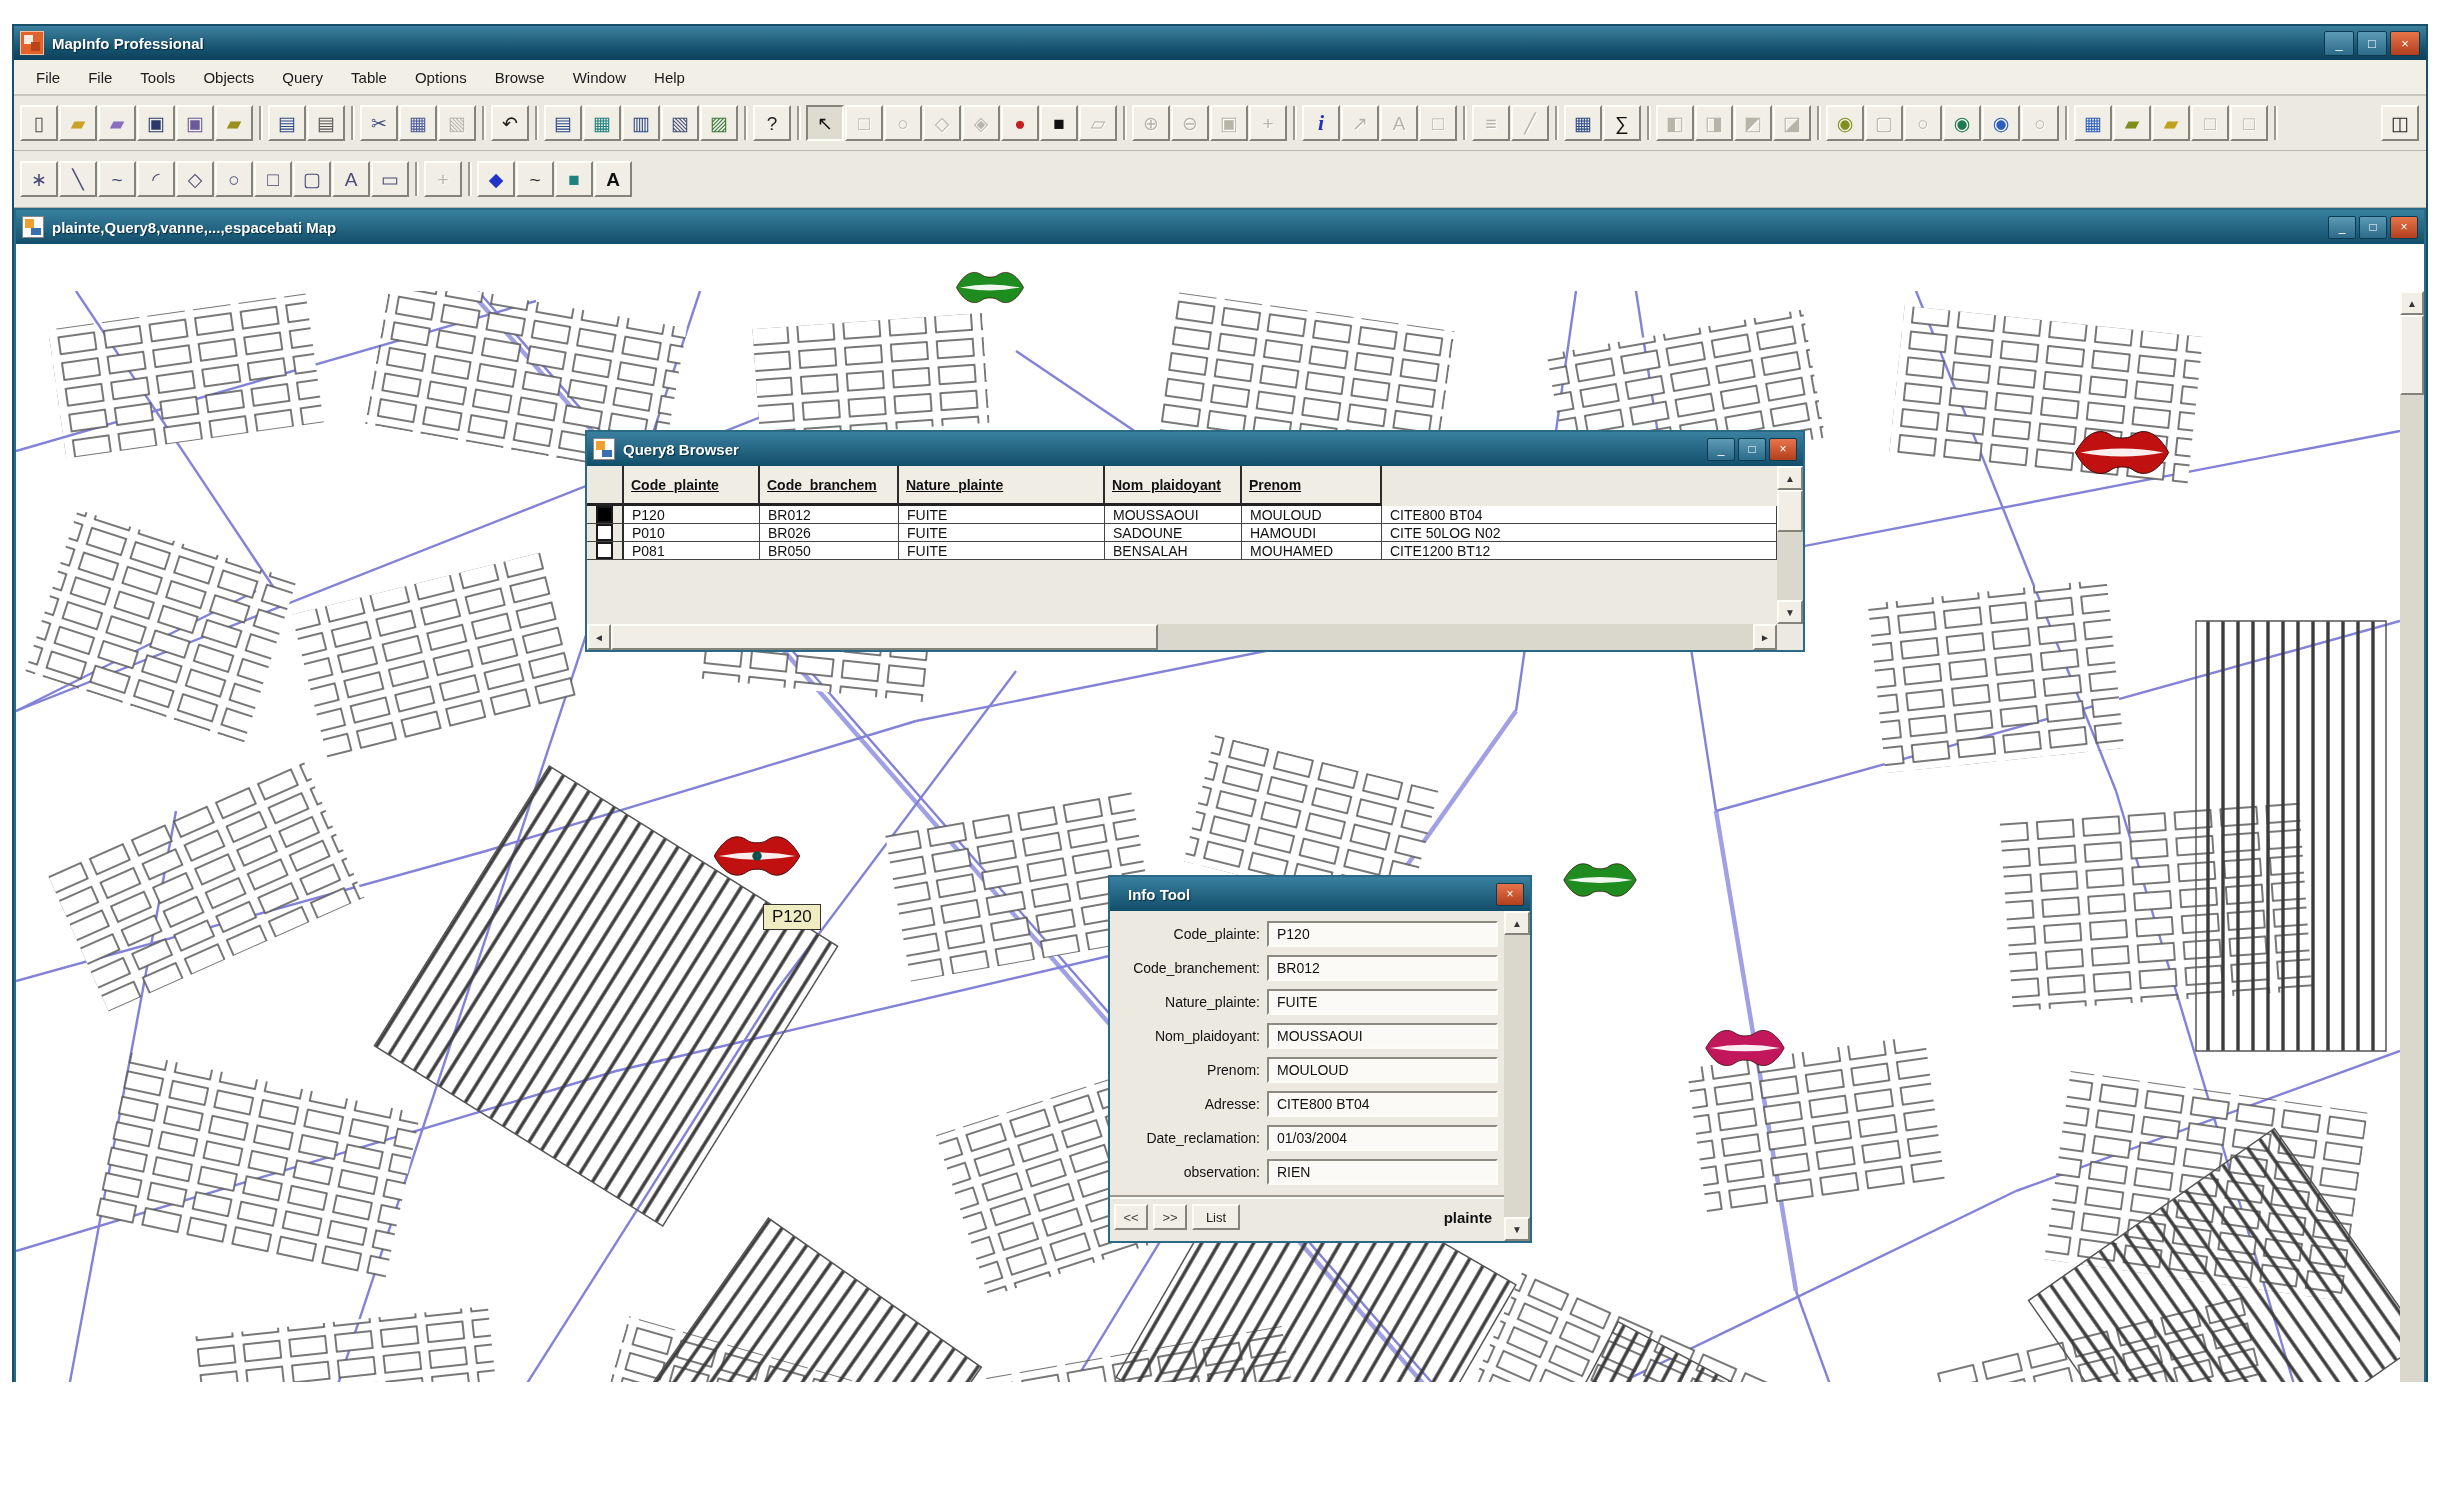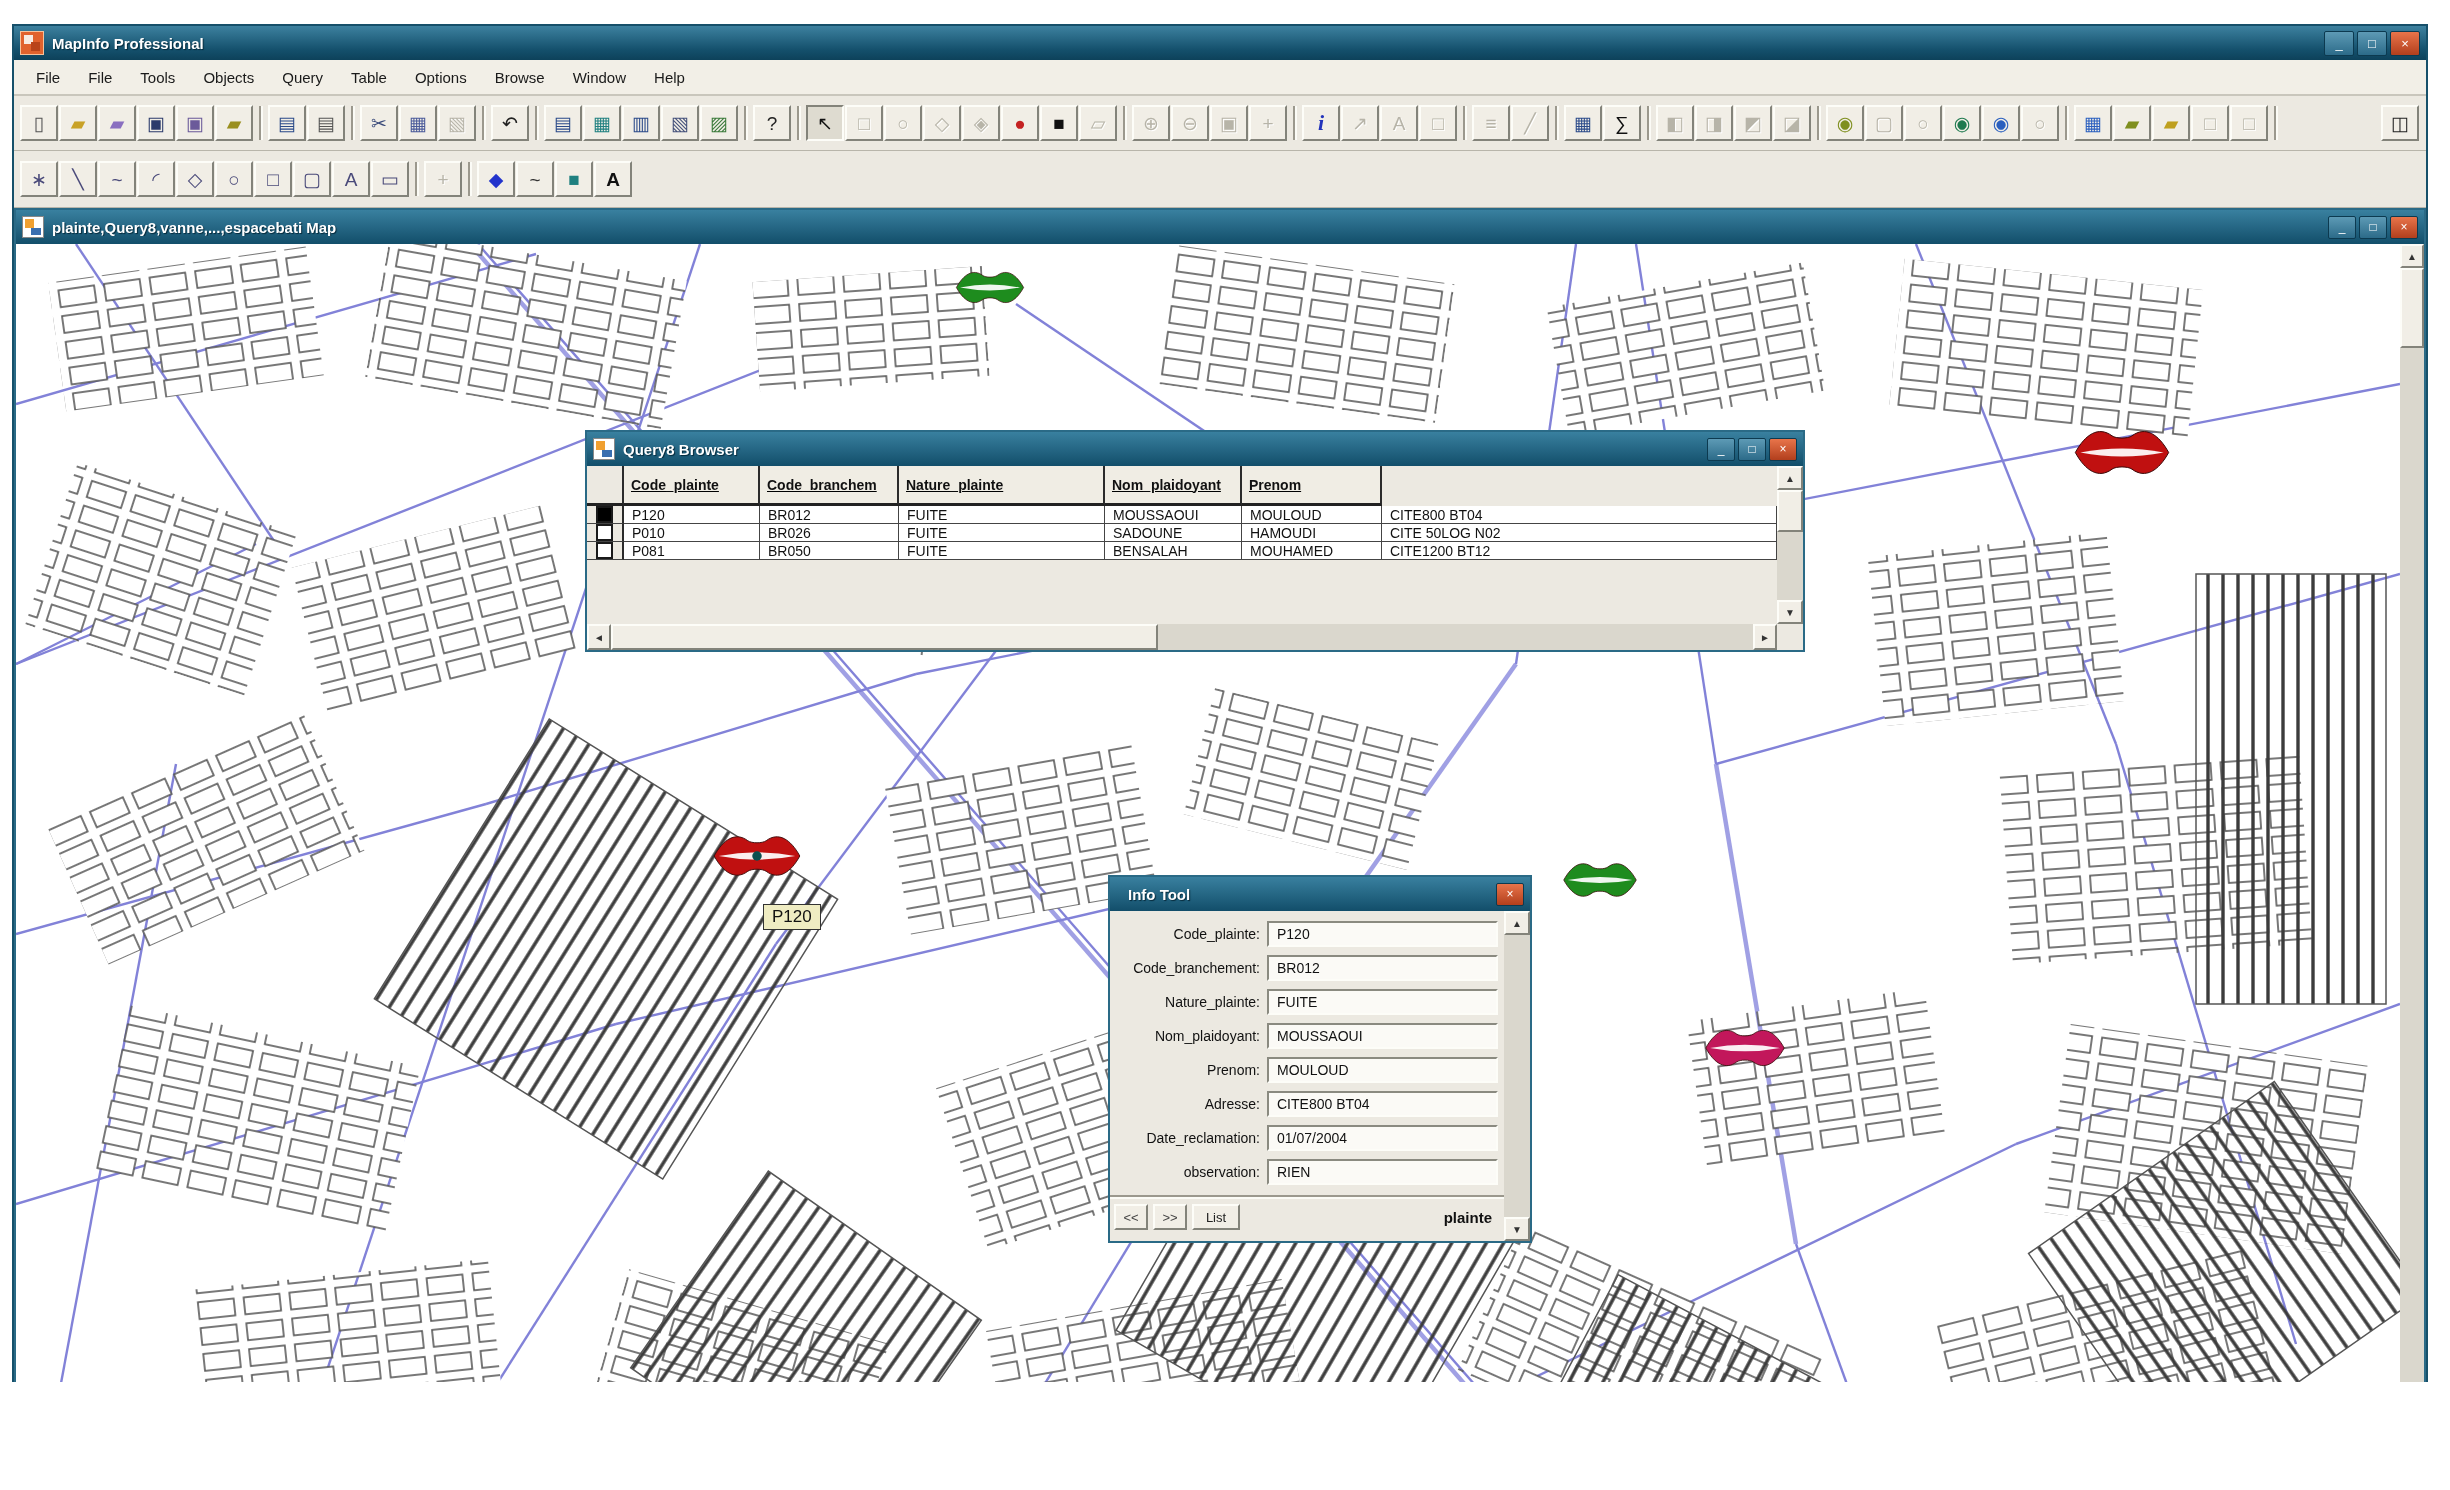--- a/index.html
+++ b/index.html
@@ -37,21 +37,21 @@
   .tbtn.active{background:#dedbd0;border-top-color:#83837a;border-left-color:#83837a;
                border-right-color:#fdfdf8;border-bottom-color:#fdfdf8;}
   .tbtn.end{margin-left:auto;}
   .glyph.it{font-family:"Liberation Serif",serif;font-style:italic;font-weight:bold;font-size:22px;}
   .glyph.bold{font-weight:bold;}
   .tsep{width:4px;height:34px;margin:0 5px;border-left:2px solid #9b988d;border-right:2px solid #fbfbf6;box-sizing:border-box;}
 
   
   .workspace{flex:1;position:relative;background:#9a9a92;min-height:0;}
   .map-window{position:absolute;left:0;top:0;right:0;bottom:0;border:2px solid #2a6a86;
-              display:flex;flex-direction:column;box-sizing:border-box;background:#fff;}
+              display:flex;flex-direction:column;box-sizing:border-box;background:#fff;gap:47px;}
   .child-titlebar{flex:0 0 34px;background:linear-gradient(180deg,#39809f,#124e6a);display:flex;align-items:center;padding:0 6px;}
   .child-titlebar .title{color:#fff;font-weight:bold;font-size:15px;margin-left:8px;flex:1;white-space:nowrap;
                          overflow:hidden;text-shadow:1px 1px 1px #05293a;}
   .win-icon{width:20px;height:20px;background:#fff;border:1px solid #888;position:relative;flex:0 0 20px;}
   .win-icon .wi-a{position:absolute;left:2px;top:2px;width:9px;height:9px;background:#f0a030;}
   .win-icon .wi-b{position:absolute;right:2px;bottom:2px;width:10px;height:7px;background:#3a6fb0;}
   .map-canvas{flex:1;position:relative;overflow:hidden;background:#fff;min-height:0;}
   .map-svg{position:absolute;left:0;top:0;}
 
   
@@ -676,21 +676,21 @@
             <div class="info-row">
               <div class="info-label">Prenom:</div>
               <div class="info-value">MOULOUD</div>
             </div>
             <div class="info-row">
               <div class="info-label">Adresse:</div>
               <div class="info-value">CITE800 BT04</div>
             </div>
             <div class="info-row">
               <div class="info-label">Date_reclamation:</div>
-              <div class="info-value">01/07/2004</div>
+              <div class="info-value">01/03/2004</div>
             </div>
             <div class="info-row">
               <div class="info-label">observation:</div>
               <div class="info-value">RIEN</div>
             </div>
           </div>
         <div class="info-bottombar">
           <div class="info-btn raised">&lt;&lt;</div>
           <div class="info-btn raised">&gt;&gt;</div>
           <div class="info-btn raised list">List</div>

